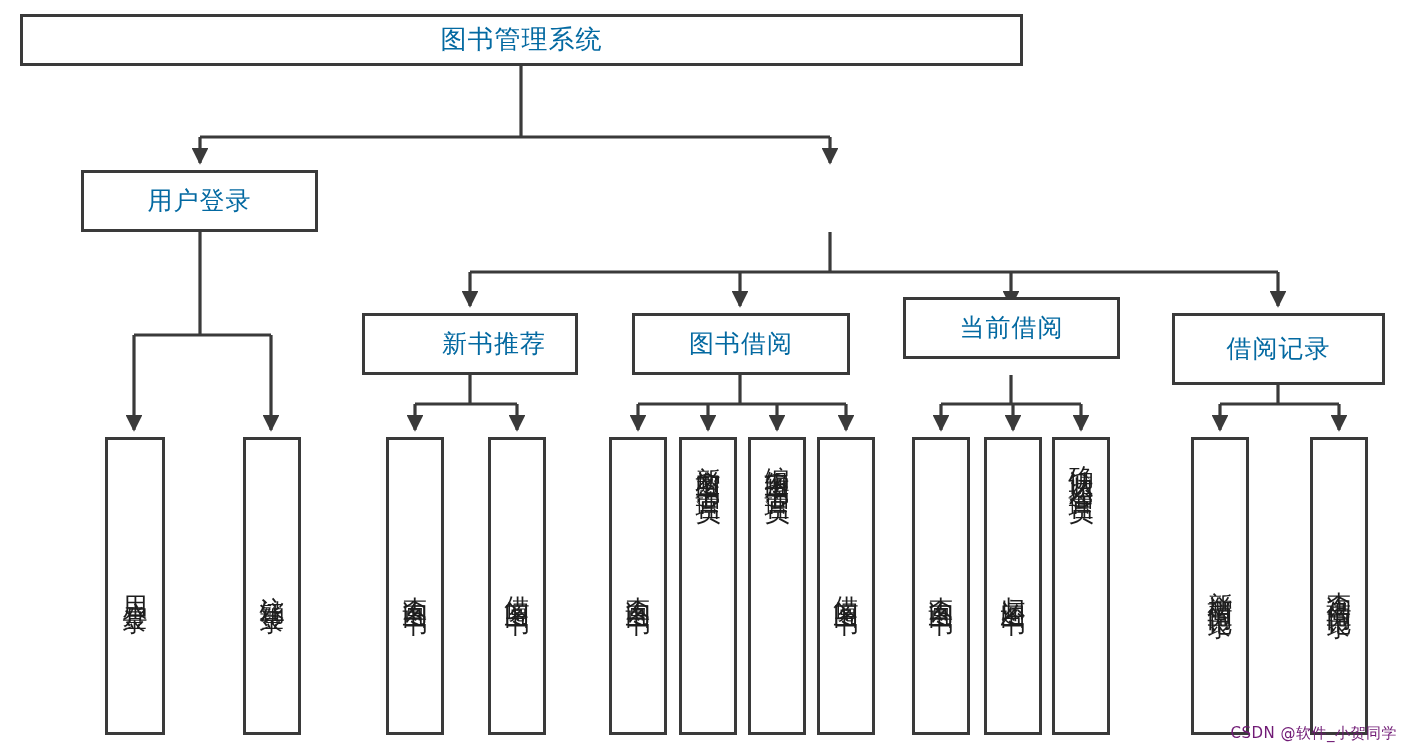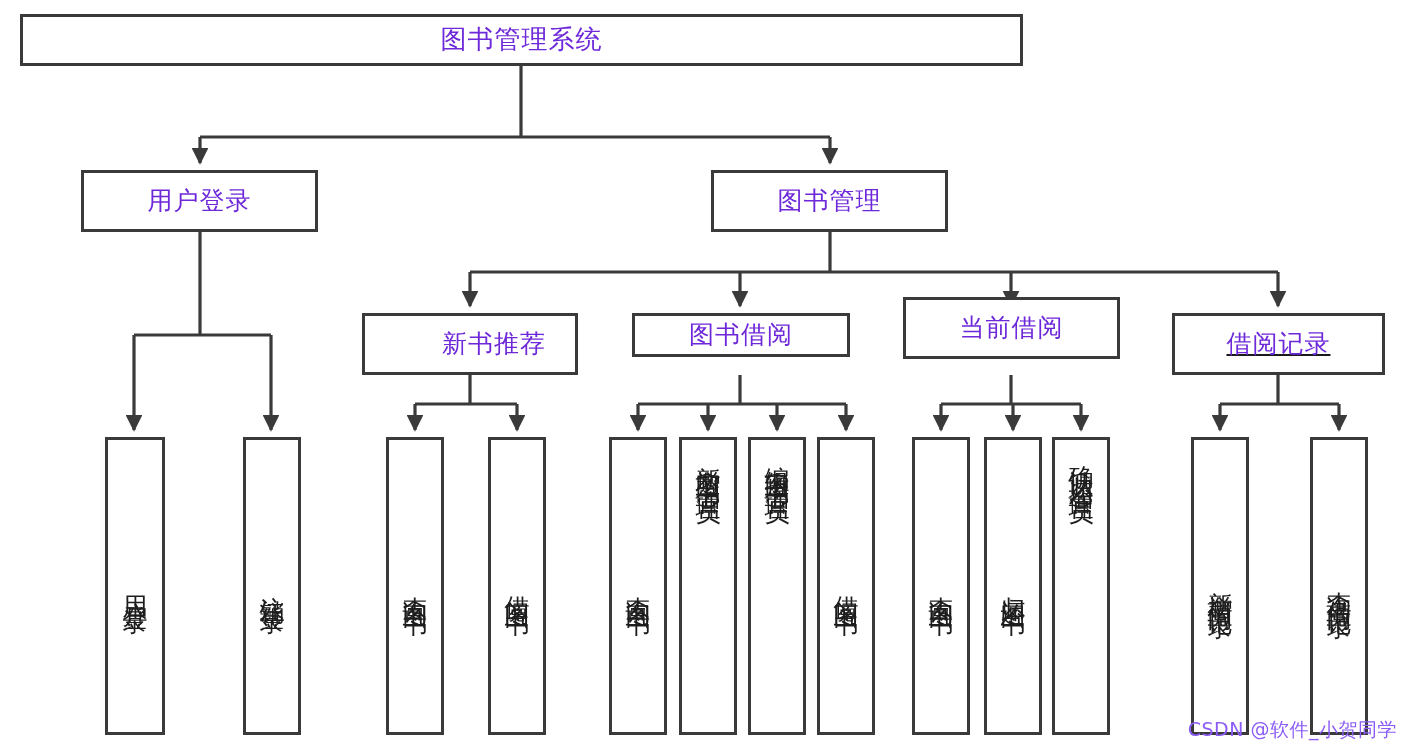--- a/index.html
+++ b/index.html
@@ -30,21 +30,21 @@
     border:3px solid #3a3a3a;
     display:flex;
     align-items:center;
     justify-content:center;
     text-align:center;
   }
   .node .label{
     font-size:25px;
     line-height:1.15;
     letter-spacing:1px;
-    color:#6d28d9;
+    color:#0369a1;
     white-space:nowrap;
   }
   
   .node.root{border-width:3px;}
   .node.root .label{font-size:26px;}
 
   
   .leaf{
     position:absolute;
     box-sizing:border-box;
@@ -64,22 +64,22 @@
   }
   .leaf.align-center{align-items:center;}
   .leaf.align-top{align-items:flex-start;}
   .leaf.align-top .vlabel{padding-top:6px;}
 
   
   #watermark{
     position:absolute;
     right:8px;
     bottom:4px;
-    font-size:19px;
-    color:#8b5cf6;
+    font-size:15px;
+    color:#701a75;
     letter-spacing:0.5px;
     white-space:nowrap;
     user-select:none;
   }
 </style>
 </head>
 <body>
 
 <div id="canvas">
 
@@ -133,34 +133,31 @@
     </g>
   </svg>
 
   <div class="node root" style="left:20px;top:14px;width:1003px;height:52px;">
     <span class="label">图书管理系统</span>
   </div>
 
   <div class="node" style="left:81px;top:170px;width:237px;height:62px;">
     <span class="label">用户登录</span>
   </div>
-  <div class="node" style="left:711px;top:170px;width:237px;height:62px;">
-    <span class="label">图书管理</span>
-  </div>
 
   <div class="node" style="left:362px;top:313px;width:216px;height:62px;padding-left:48px;">
     <span class="label">新书推荐</span>
   </div>
-  <div class="node" style="left:632px;top:313px;width:218px;height:44px;">
+  <div class="node" style="left:632px;top:313px;width:218px;height:62px;">
     <span class="label">图书借阅</span>
   </div>
   <div class="node" style="left:903px;top:297px;width:217px;height:62px;">
     <span class="label">当前借阅</span>
   </div>
-  <div class="node" style="left:1172px;top:313px;width:213px;height:62px;text-decoration:underline;">
+  <div class="node" style="left:1172px;top:313px;width:213px;height:72px;">
     <span class="label">借阅记录</span>
   </div>
 
   <div class="leaf align-center" style="left:105px;top:437px;width:60px;height:298px;">
     <span class="vlabel">用户登录</span>
   </div>
   <div class="leaf align-center" style="left:243px;top:437px;width:58px;height:298px;">
     <span class="vlabel">注销登录</span>
   </div>
 

